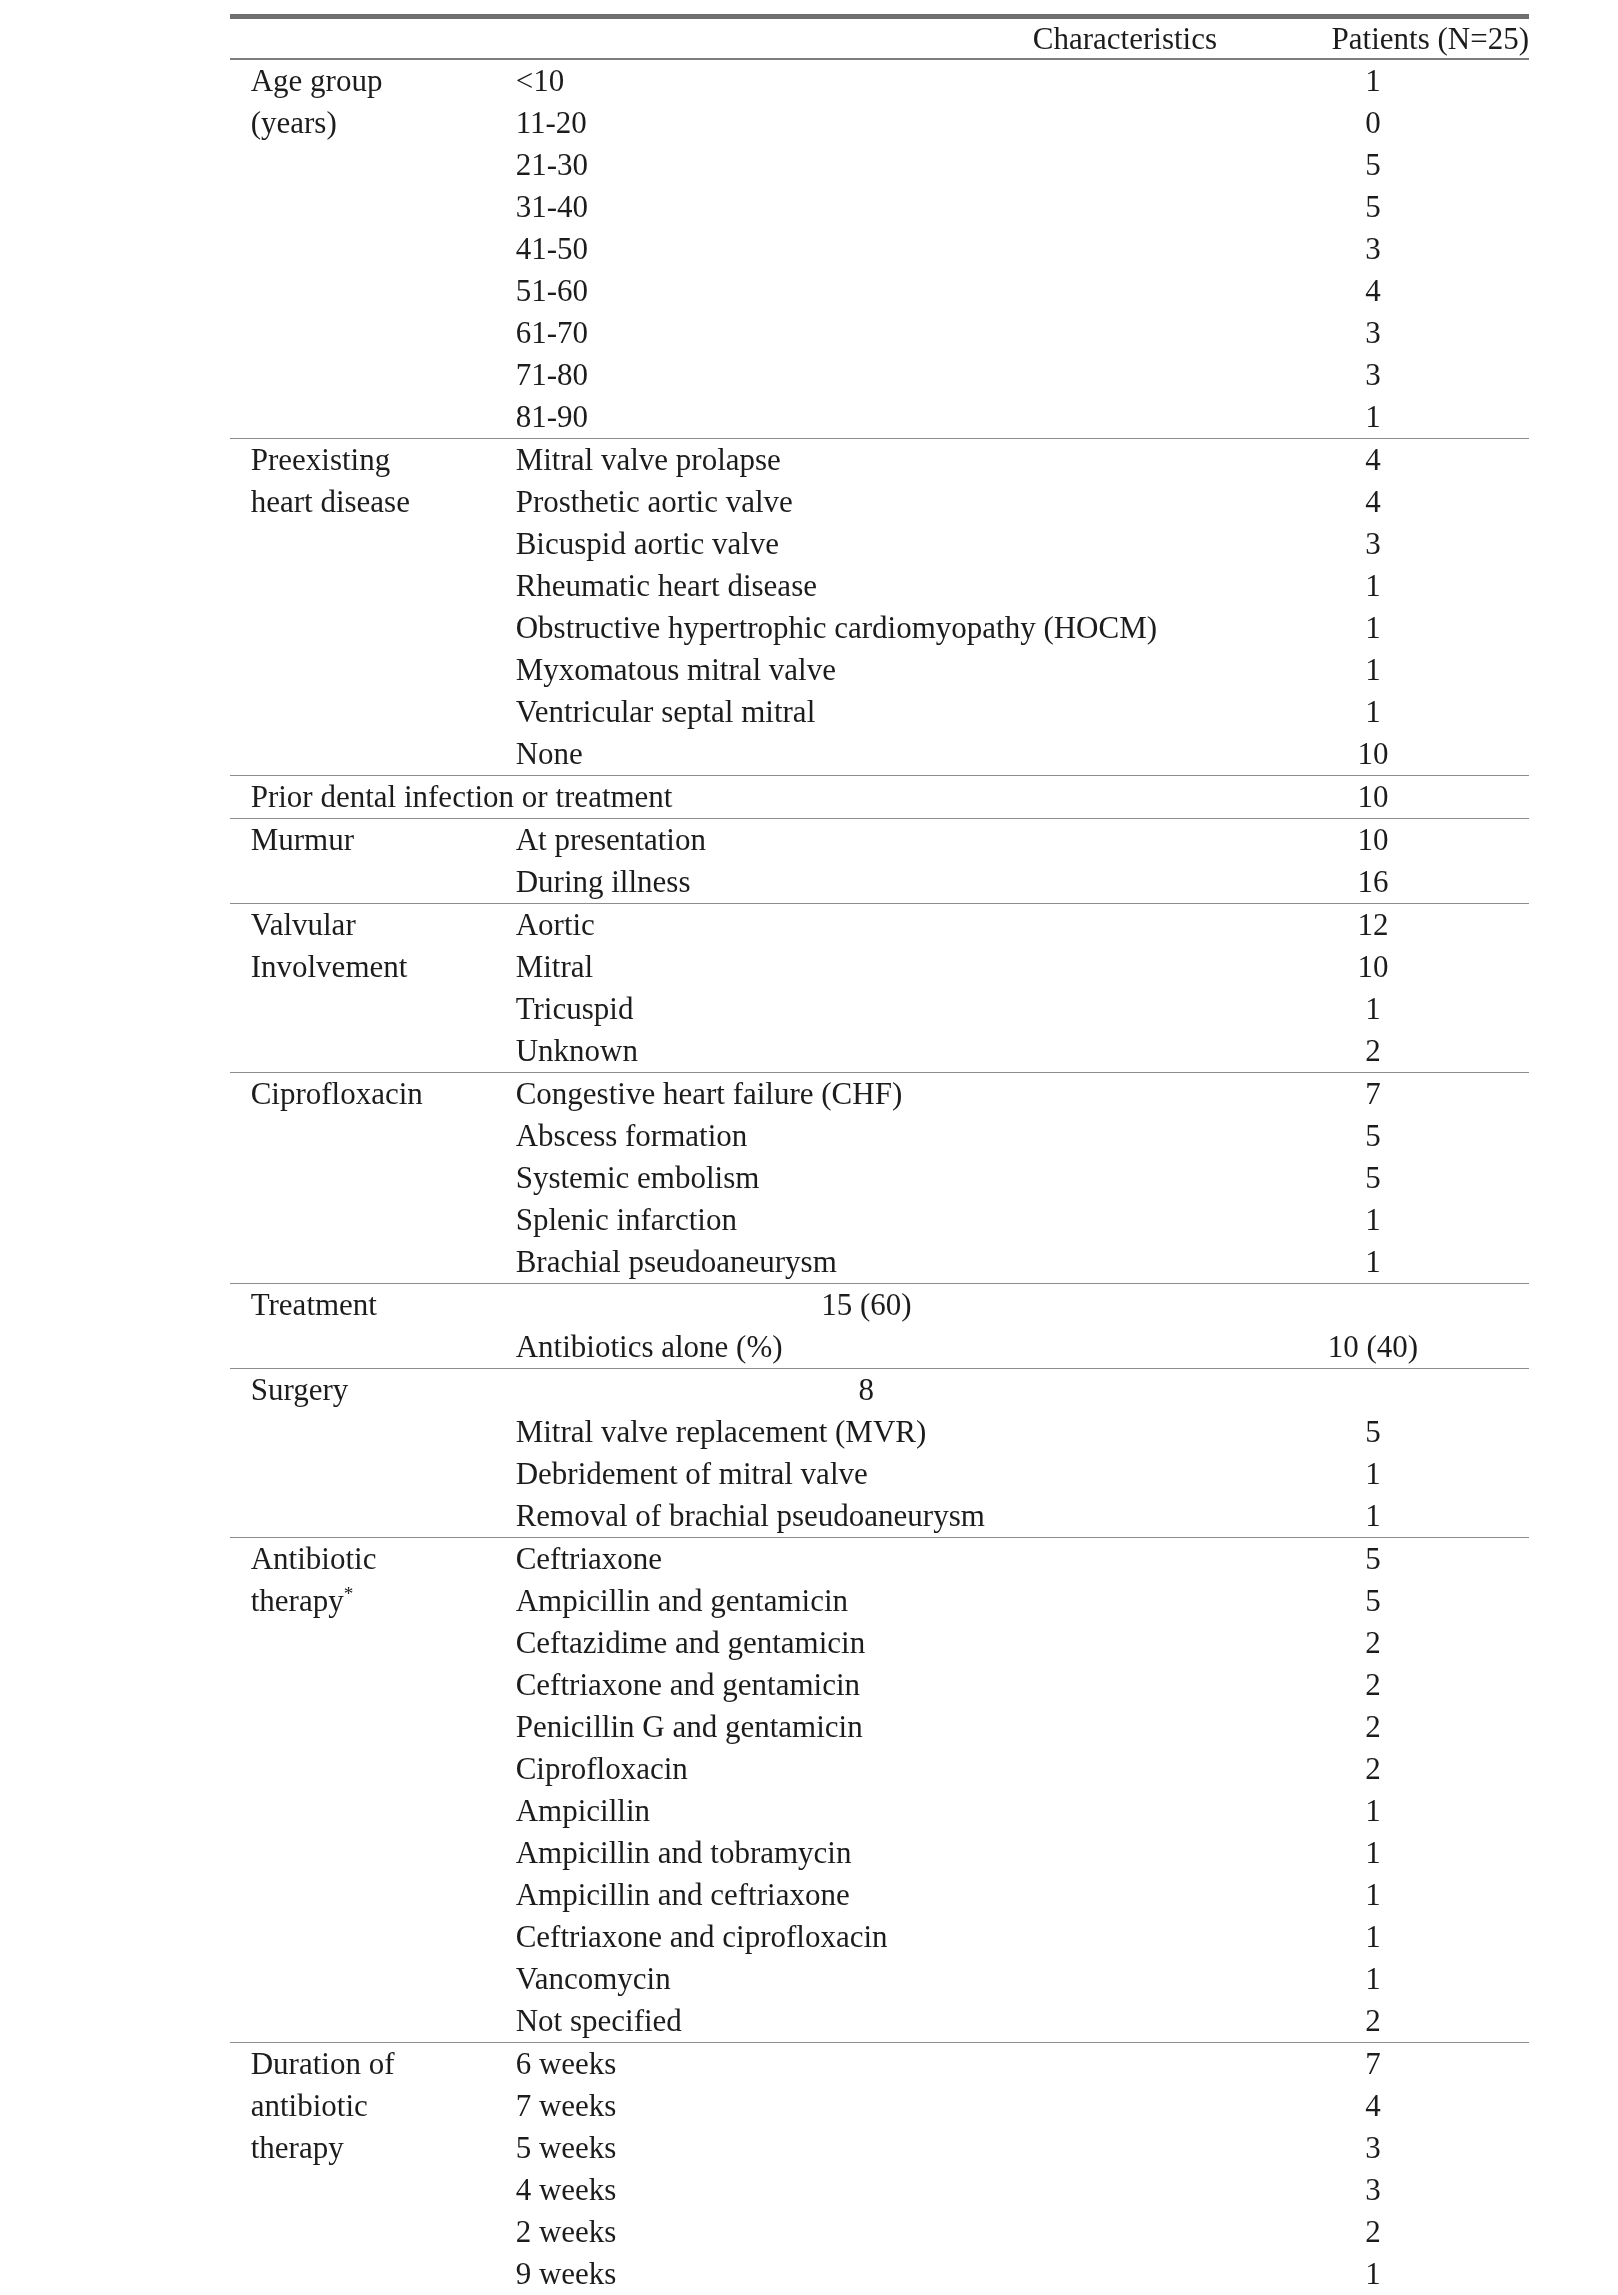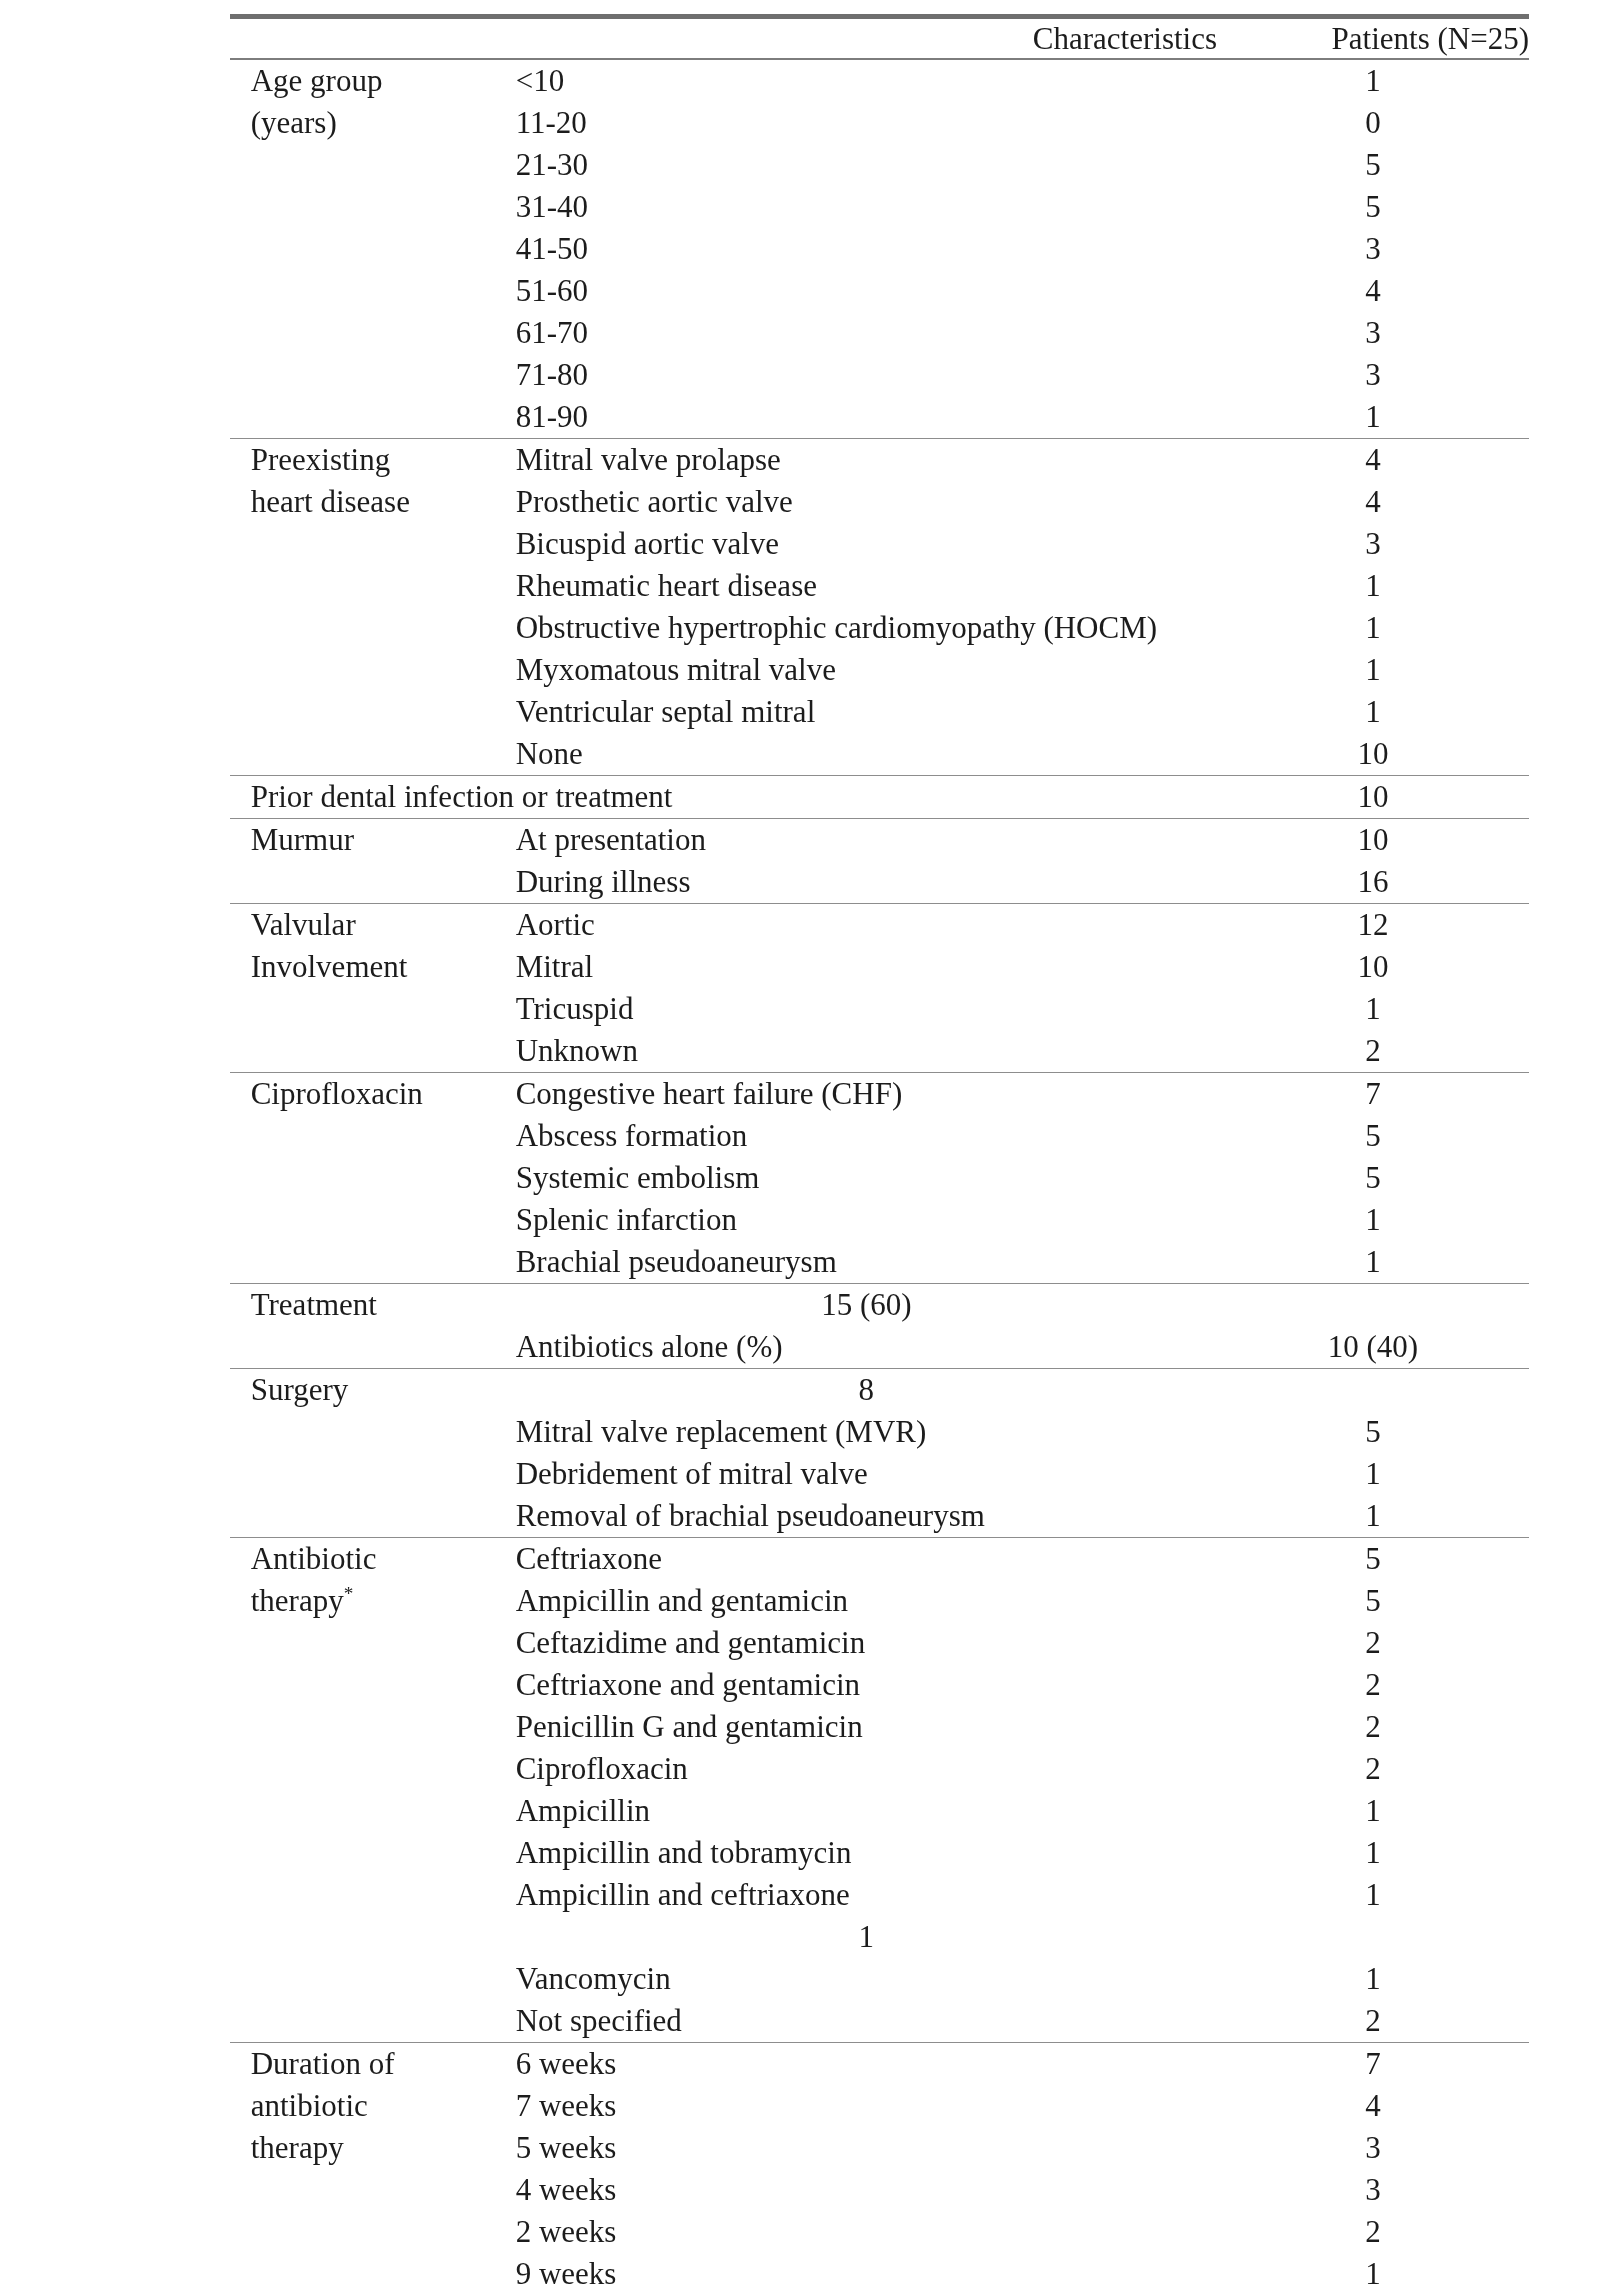--- a/index.html
+++ b/index.html
@@ -305,20 +305,21 @@
           <div class="lab">Ampicillin and tobramycin</div>
           <div class="val">1</div>
         </div>
         <div class="trow">
           <div class="cat"></div>
           <div class="lab">Ampicillin and ceftriaxone</div>
           <div class="val">1</div>
         </div>
         <div class="trow">
           <div class="cat"></div>
+          <div class="lab">Ceftriaxone and ciprofloxacin</div>
           <div class="val">1</div>
         </div>
         <div class="trow">
           <div class="cat"></div>
           <div class="lab">Vancomycin</div>
           <div class="val">1</div>
         </div>
         <div class="trow">
           <div class="cat"></div>
           <div class="lab">Not specified</div>

